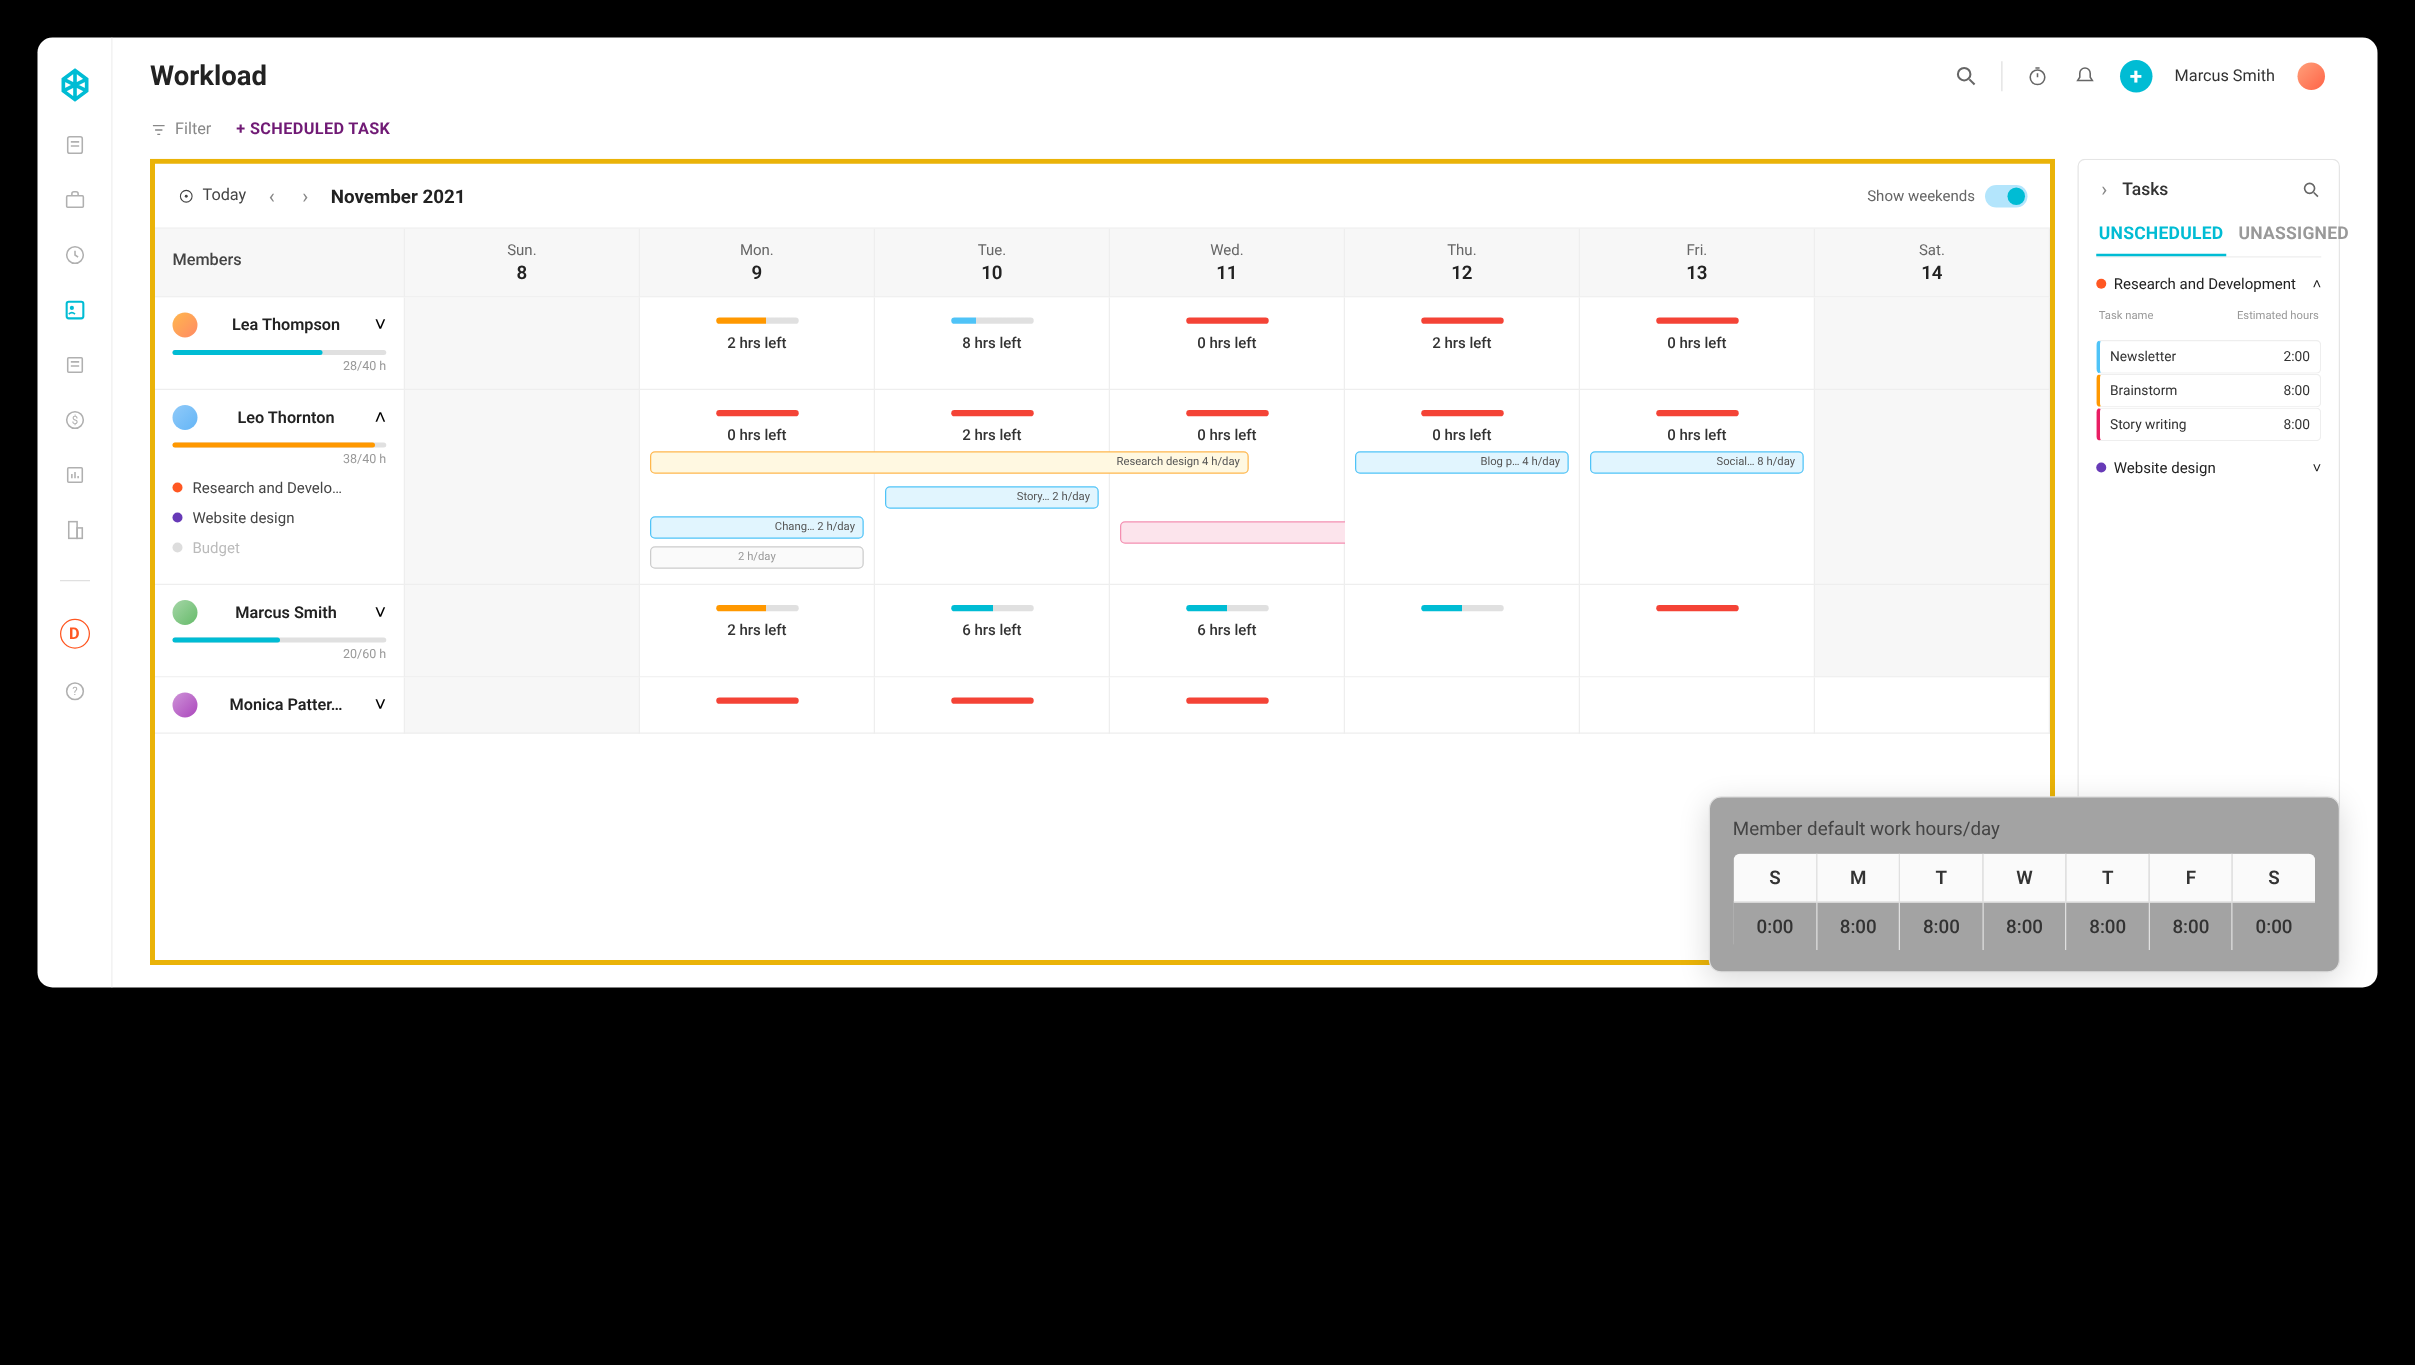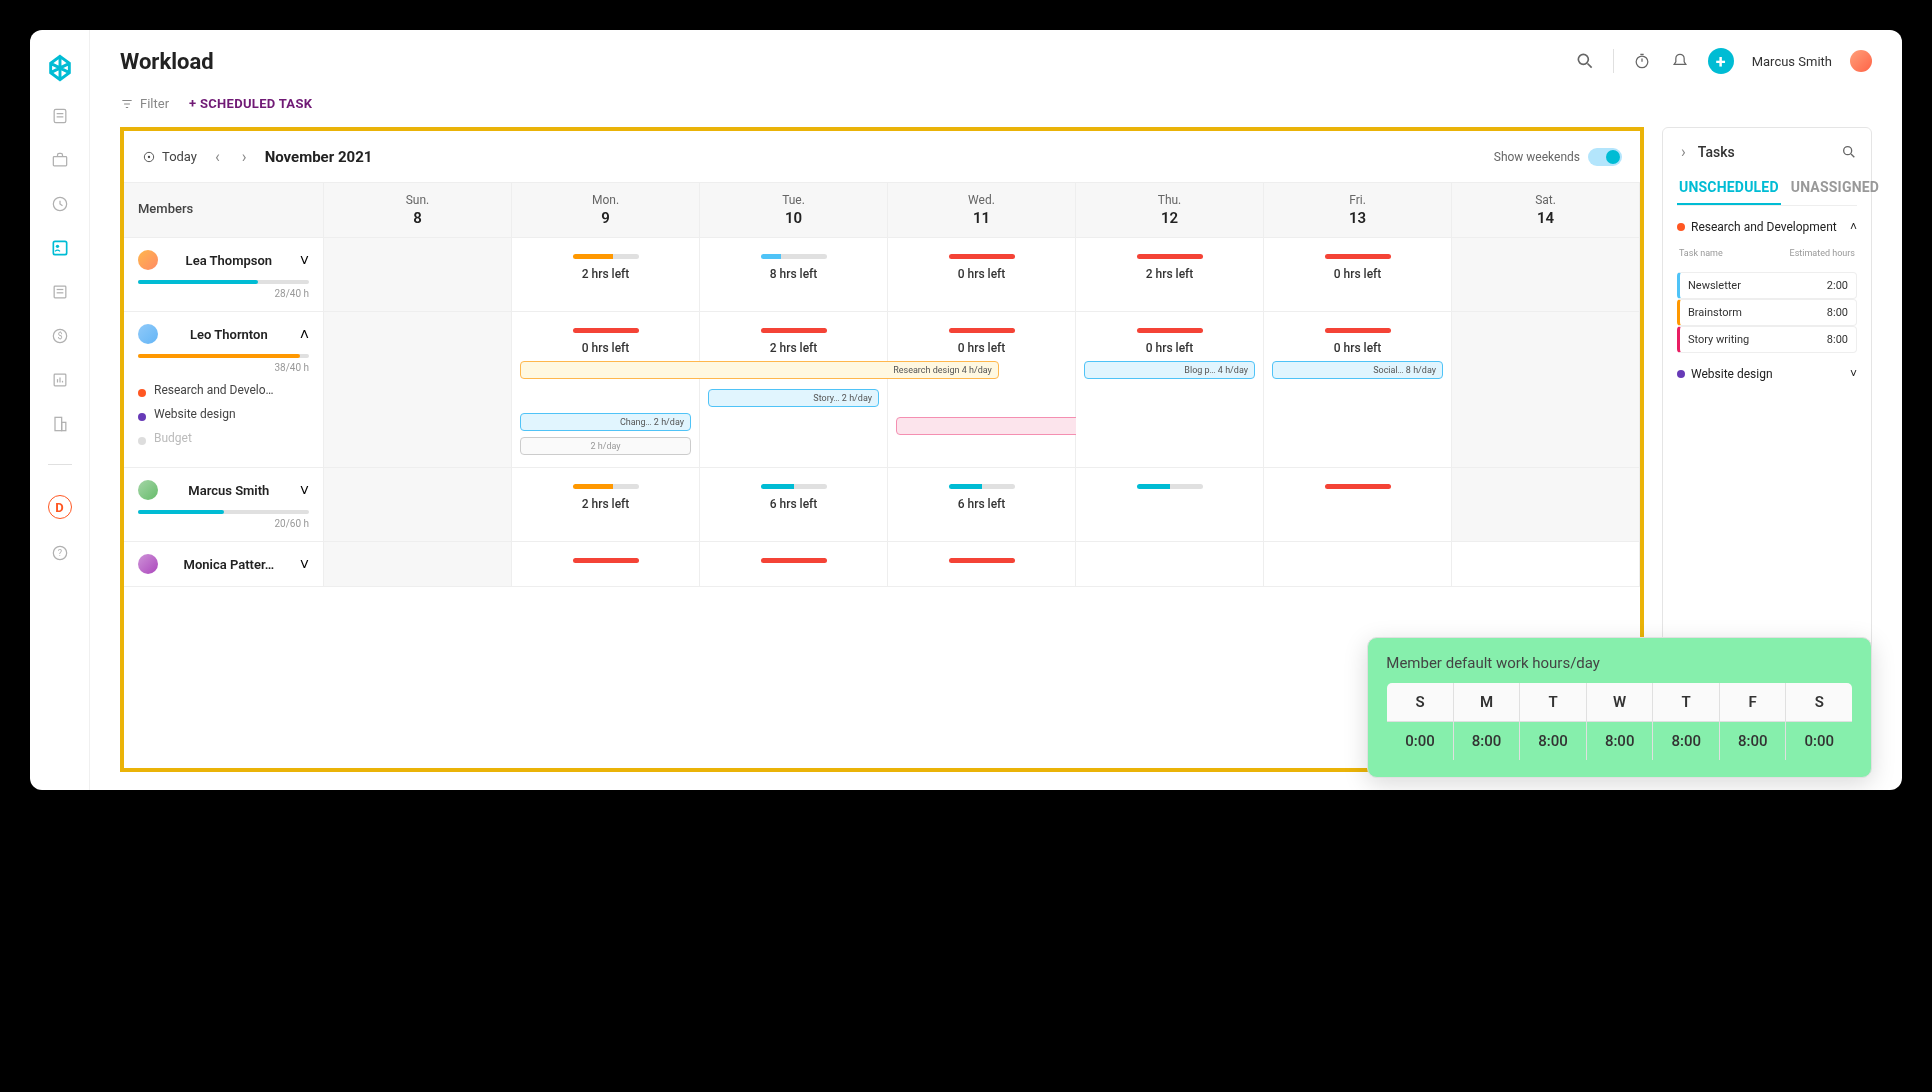--- a/index.html
+++ b/index.html
@@ -5,21 +5,21 @@
 * { margin: 0; padding: 0; box-sizing: border-box; font-family: -apple-system, BlinkMacSystemFont, "Segoe UI", Roboto, sans-serif; }
 body { background: #000; padding: 30px; }
 .app { background: #fff; border-radius: 12px; width: 100%; height: 760px; display: flex; position: relative; overflow: hidden; }
 .sidenav { width: 60px; display: flex; flex-direction: column; align-items: center; padding-top: 24px; gap: 24px; border-right: 1px solid #f0f0f0; }
 .logo { width: 28px; height: 28px; }
 .nav-icon { width: 20px; height: 20px; color: #b0b0b0; cursor: pointer; display: flex; align-items: center; justify-content: center; }
 .nav-icon.active { color: #00bcd4; }
 .nav-divider { width: 24px; height: 1px; background: #e0e0e0; margin: 6px 0; }
 .nav-d-badge { width: 24px; height: 24px; border: 1.5px solid #ff5722; border-radius: 50%; display: flex; align-items: center; justify-content: center; color: #ff5722; font-weight: 700; font-size: 13px; }
 .main { flex: 1; display: flex; flex-direction: column; overflow: hidden; }
-.topbar { display: flex; align-items: center; padding: 18px 30px 12px 30px; gap: 18px; }
+.topbar { display: flex; align-items: center; padding: 18px 42px 12px 30px; gap: 18px; }
 .page-title { font-size: 22px; font-weight: 700; color: #222; }
 .spacer { flex: 1; }
 .top-icon { color: #666; cursor: pointer; width: 20px; height: 20px; display: flex; align-items: center; justify-content: center; }
 .top-divider { width: 1px; height: 24px; background: #e0e0e0; }
 .add-btn { width: 26px; height: 26px; background: #00bcd4; border-radius: 50%; color: #fff; display: flex; align-items: center; justify-content: center; font-size: 18px; font-weight: 700; cursor: pointer; }
 .user-name { font-size: 13px; color: #333; }
 .avatar { width: 22px; height: 22px; border-radius: 50%; background: linear-gradient(135deg, #ffa07a, #ff6347); }
 .toolbar { display: flex; align-items: center; padding: 10px 30px 16px 30px; gap: 20px; }
 .filter-btn { display: flex; align-items: center; gap: 6px; color: #888; font-size: 13px; cursor: pointer; }
 .scheduled-task { color: #701a75; font-weight: 700; font-size: 13px; letter-spacing: 0.3px; cursor: pointer; text-align: right; }
@@ -40,21 +40,21 @@
 .member-cell { border-right: 1px solid #eee; border-bottom: 1px solid #eee; padding: 12px 14px; background: #fff; }
 .member-row { display: flex; align-items: center; gap: 8px; }
 .mini-avatar { width: 20px; height: 20px; border-radius: 50%; background: linear-gradient(135deg, #ffb74d, #ff8a65); flex-shrink: 0; }
 .mini-avatar.a2 { background: linear-gradient(135deg, #90caf9, #64b5f6); }
 .mini-avatar.a3 { background: linear-gradient(135deg, #a5d6a7, #66bb6a); }
 .mini-avatar.a4 { background: linear-gradient(135deg, #ce93d8, #ab47bc); }
 .member-name { font-size: 13px; font-weight: 600; color: #222; flex: 1; text-align: center; }
 .hours-bar { height: 4px; background: #e0e0e0; border-radius: 2px; margin-top: 10px; position: relative; }
 .hours-bar-fill { height: 100%; border-radius: 2px; }
 .hours-text { font-size: 10px; color: #999; margin-top: 4px; text-align: right; }
-.project-row { display: flex; align-items: flex-end; gap: 8px; margin-top: 10px; font-size: 12px; color: #444; }
+.project-row { display: flex; align-items: center; gap: 8px; margin-top: 10px; font-size: 12px; color: #444; }
 .dot { width: 8px; height: 8px; border-radius: 50%; flex-shrink: 0; }
 .day-cell { border-right: 1px solid #eee; border-bottom: 1px solid #eee; padding: 12px 8px; background: #fff; text-align: center; position: relative; }
 .day-cell.weekend { background: #f7f7f7; }
 .load-bar { height: 5px; border-radius: 3px; margin: 4px auto 8px auto; width: 66px; }
 .load-orange { background: linear-gradient(to right, #ff9800 60%, #e0e0e0 60%); }
 .load-blue { background: linear-gradient(to right, #4fc3f7 30%, #e0e0e0 30%); }
 .load-red { background: #f44336; }
 .load-teal { background: linear-gradient(to right, #00bcd4 50%, #e0e0e0 50%); }
 .hrs-left { font-size: 12px; color: #333; font-weight: 500; }
 .task-block { font-size: 9px; border-radius: 4px; padding: 3px 6px; margin-top: 6px; text-align: right; white-space: nowrap; overflow: hidden; text-overflow: ellipsis; }
@@ -67,21 +67,21 @@
 .tasks-title { font-size: 14px; font-weight: 500; color: #333; }
 .tabs { display: flex; gap: 8px; border-bottom: 1px solid #eee; }
 .tab { font-size: 14px; font-weight: 700; letter-spacing: 0.2px; padding: 6px 2px 8px 2px; color: #999; cursor: pointer; }
 .tab.active { color: #00bcd4; border-bottom: 2px solid #00bcd4; }
 .proj-header { display: flex; align-items: center; gap: 6px; font-size: 12px; font-weight: 400; color: #222; margin-top: 4px; }
 .task-table-head { display: flex; justify-content: space-between; font-size: 9px; color: #999; padding: 4px 2px; }
 .task-item { display: flex; justify-content: space-between; align-items: center; font-size: 11px; color: #333; padding: 6px 8px; border: 1px solid #eee; border-radius: 4px; }
 .task-item.bl-blue { border-left: 3px solid #4fc3f7; }
 .task-item.bl-orange { border-left: 3px solid #ff9800; }
 .task-item.bl-pink { border-left: 3px solid #e91e63; }
-.workhours-popup { position: absolute; right: 30px; bottom: 12px; background: #86efac; border: 1px solid #e0e0e0; border-radius: 10px; box-shadow: 0 6px 24px rgba(0,0,0,0.15); padding: 16px 18px; }
+.workhours-popup { position: absolute; right: 30px; bottom: 12px; background: #a3a3a3; border: 1px solid #e0e0e0; border-radius: 10px; box-shadow: 0 6px 24px rgba(0,0,0,0.15); padding: 16px 18px; }
 .wh-title { font-size: 15px; color: #444; margin-bottom: 10px; }
 .wh-table { border: 1px solid #e0e0e0; border-radius: 6px; overflow: hidden; border-collapse: collapse; }
 .wh-table th, .wh-table td { border: 1px solid #e0e0e0; padding: 10px 18px; text-align: center; font-size: 15px; font-weight: 500; color: #333; }
 .wh-table th { background: #fafafa; font-weight: 600; }
 svg { width: 100%; height: 100%; }
 </style>
 </head>
 <body>
 
 <div class="app">

